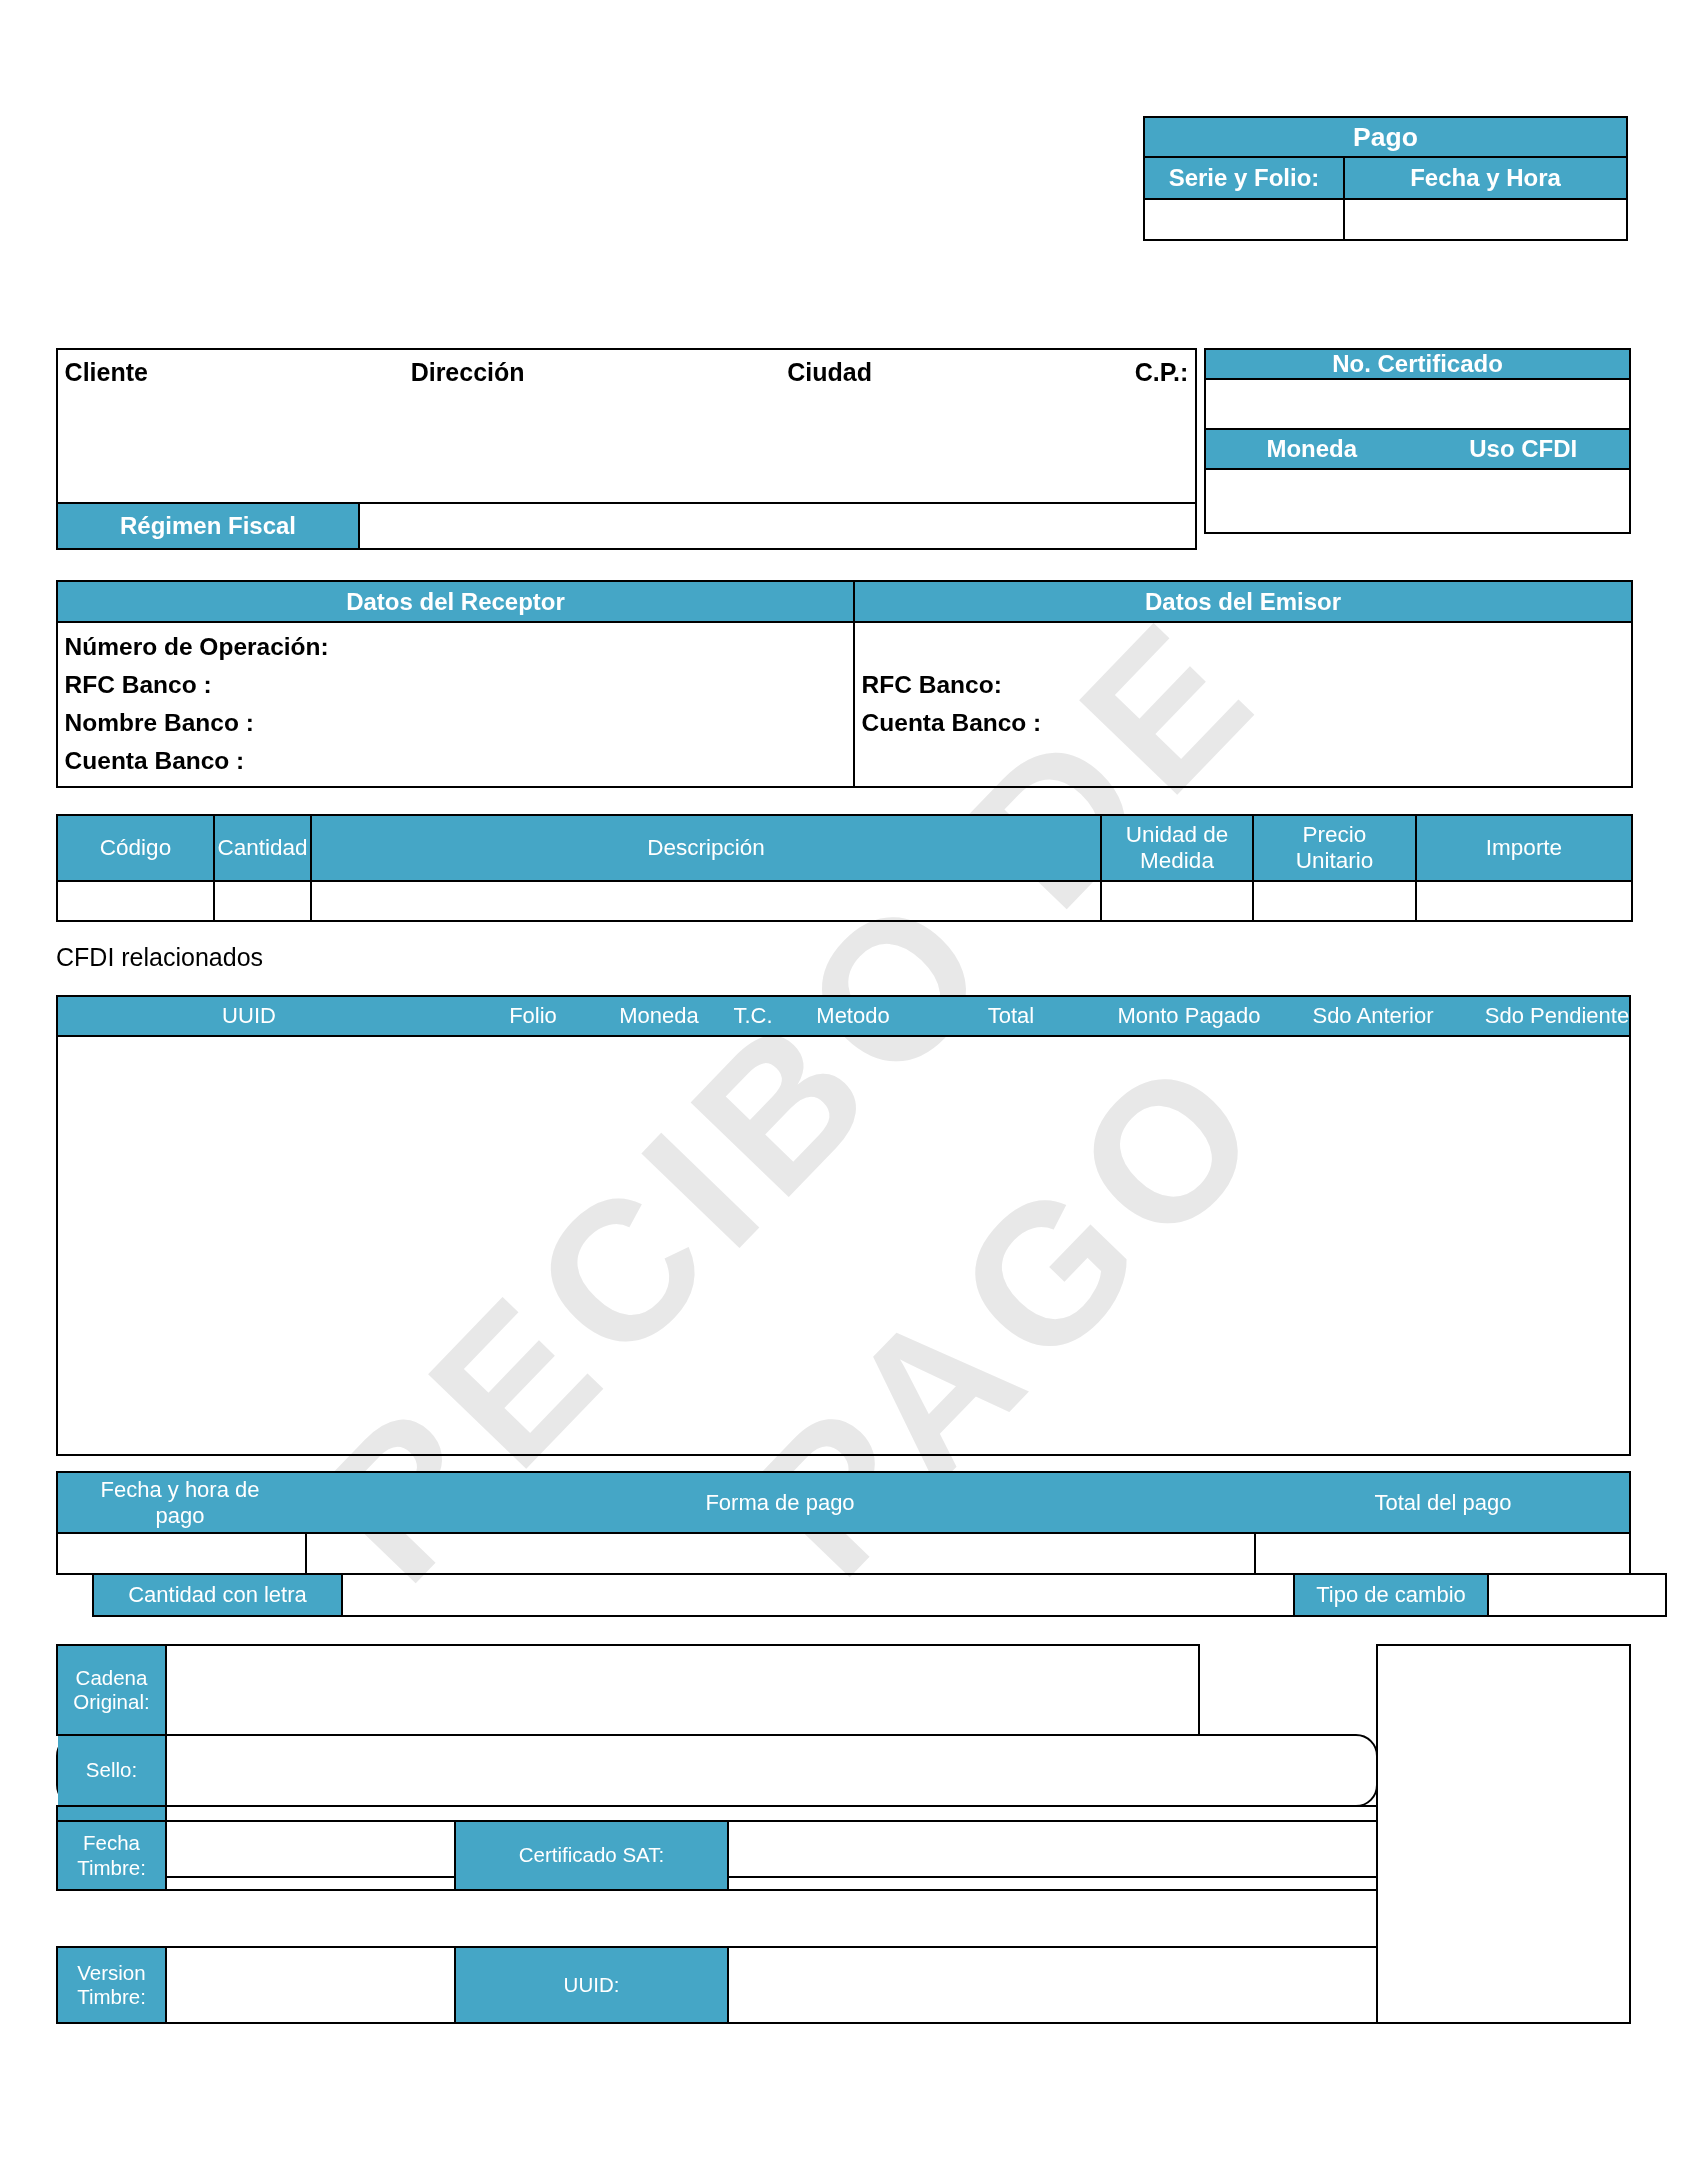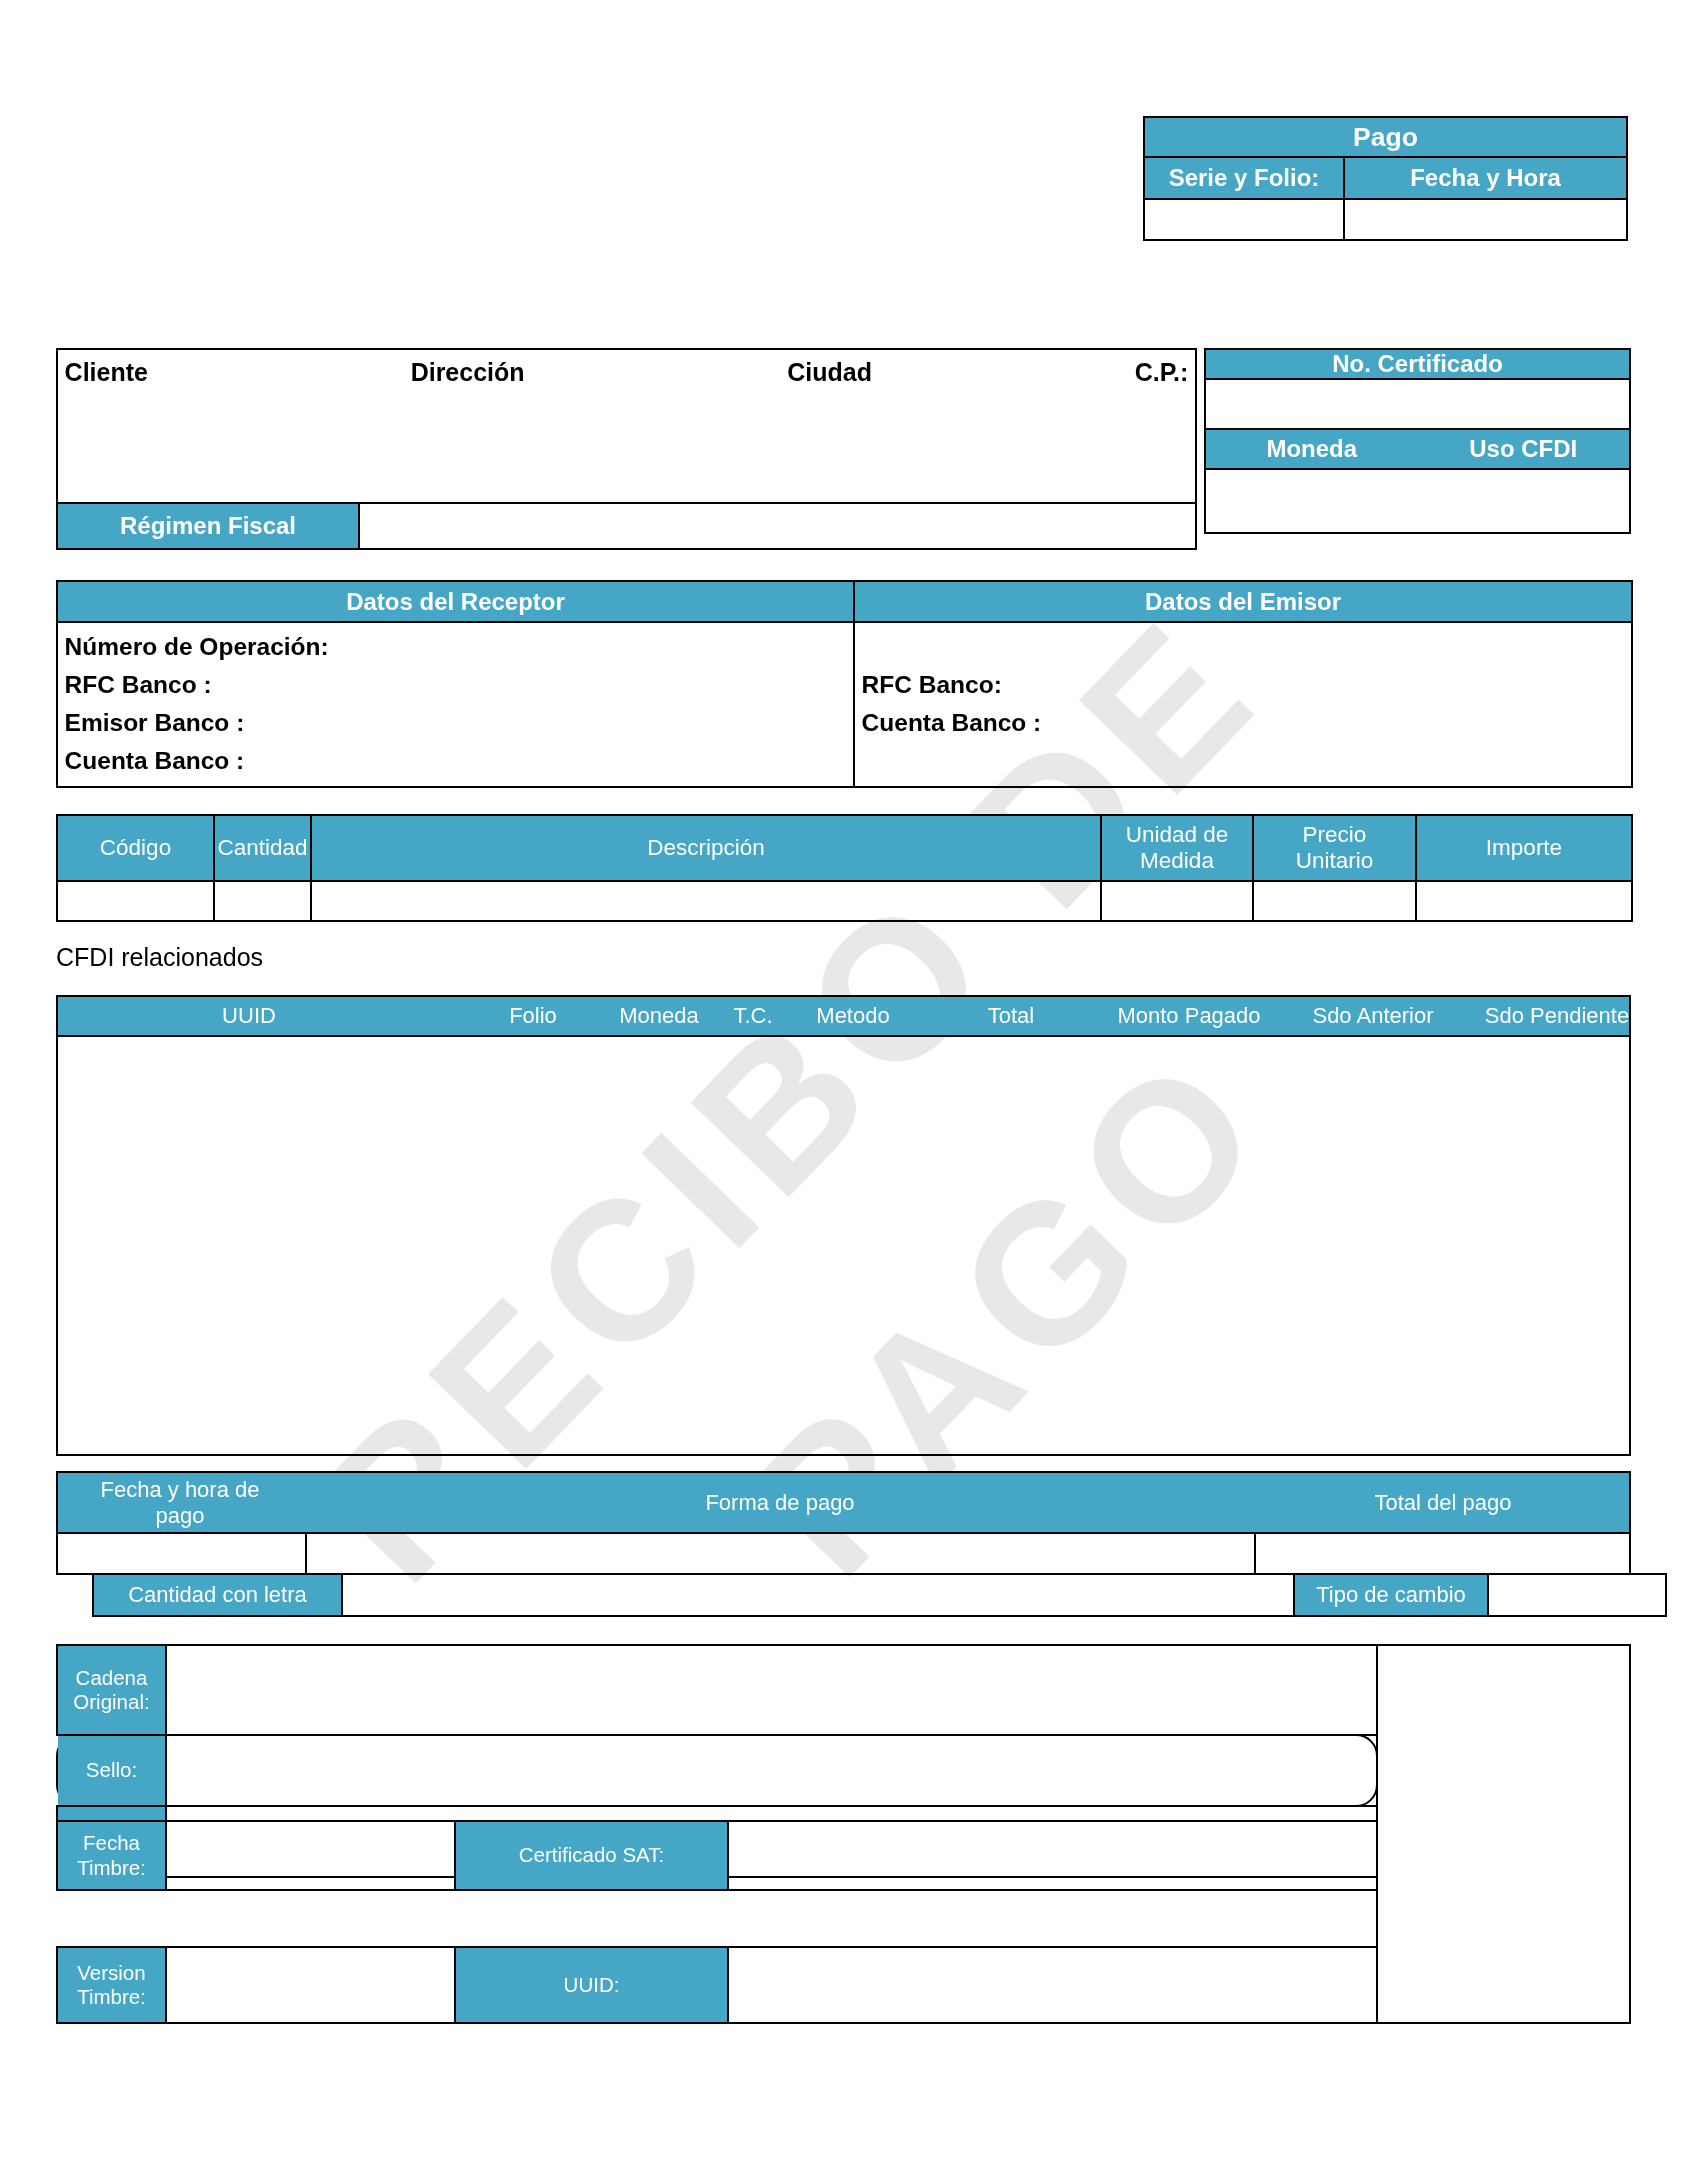--- a/index.html
+++ b/index.html
@@ -113,21 +113,21 @@
       </colgroup>
     <tbody>
         <tr style="height:41px">
       <td class="teal hdr">Datos del Receptor</td>
       <td class="teal hdr">Datos del Emisor</td>
     </tr>
     <tr style="height:155px">
       <td class="datacell">
         <div class="dline">Número de Operación:</div>
         <div class="dline">RFC Banco :</div>
-        <div class="dline">Emisor Banco  :</div>
+        <div class="dline">Nombre Banco  :</div>
         <div class="dline">Cuenta Banco :</div>
       </td>
       <td class="datacell">
         <div class="dline">&nbsp;</div>
         <div class="dline">RFC Banco:</div>
         <div class="dline">Cuenta Banco :</div>
       </td>
     </tr>
   </tbody>
     </table>
@@ -201,21 +201,21 @@
     <div style="flex:1;"></div>
   </div>
 
   <div class="rowflex" style="left:68px;top:1573px;width:1575px;height:44px;margin-left:24px;">
     <div class="teal hdrM" style="width:247px;font-size:22px;">Cantidad con letra</div>
     <div style="width:952px;"></div>
     <div class="teal hdrM" style="width:194px;font-size:22px;">Tipo de cambio</div>
     <div style="flex:1;"></div>
   </div>
 
-  <div class="rowflex" style="left:56px;top:1644px;width:1322px;height:92px;">
+  <div class="rowflex" style="left:56px;top:1644px;width:1144px;height:92px;">
     <div class="teal stamp-lbl pre" style="width:107px;">Cadena
 Original:</div>
     <div style="flex:1;"></div>
   </div>
 
   <div class="rowflex" style="left:56px;top:1734px;width:1322px;height:73px;border-radius:22px;">
     <div class="teal stamp-lbl" style="width:107px;">Sello:</div>
     <div style="flex:1;"></div>
   </div>
 

